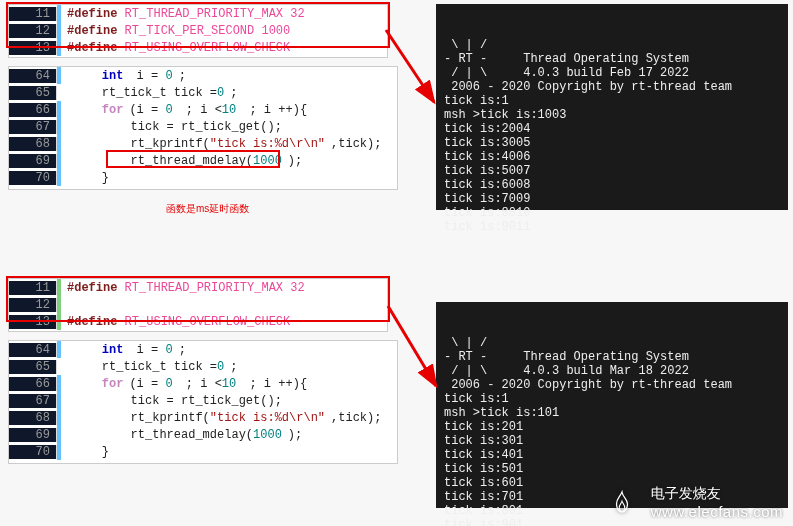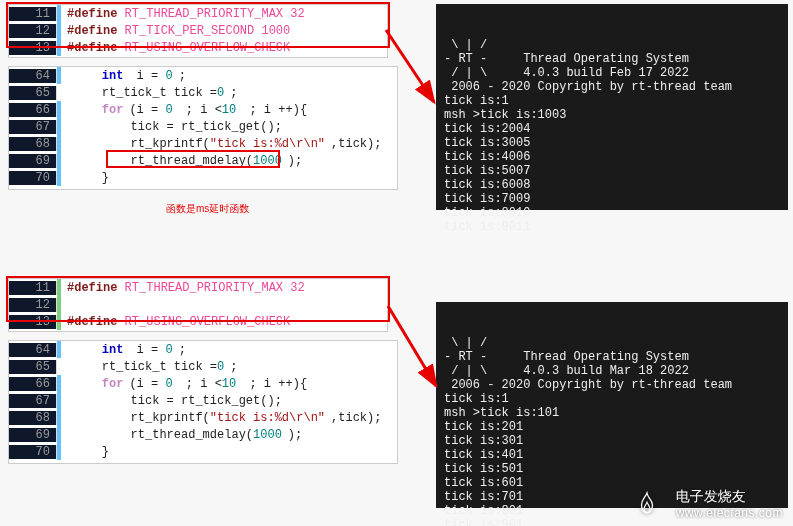--- a/index.html
+++ b/index.html
@@ -84,21 +84,21 @@
     bottom: 6px;
     color: #fff;
     font-family: "Microsoft YaHei", sans-serif;
     font-size: 14px;
     display: flex;
     align-items: center;
     gap: 18px;
     text-shadow: 0 0 3px rgba(0,0,0,.6);
   }
   .watermark .wm-sub {
-    font-size: 12px;
+    font-size: 15px;
     display: block;
     letter-spacing: .5px;
   }
   .watermark svg { filter: drop-shadow(0 0 2px rgba(0,0,0,.5)); }
 </style>
 </head>
 <body>
 
 <div class="code-panel" style="left:8px; top:4px; width:380px; height:54px; overflow:hidden;">
   <div id="top_defines">

